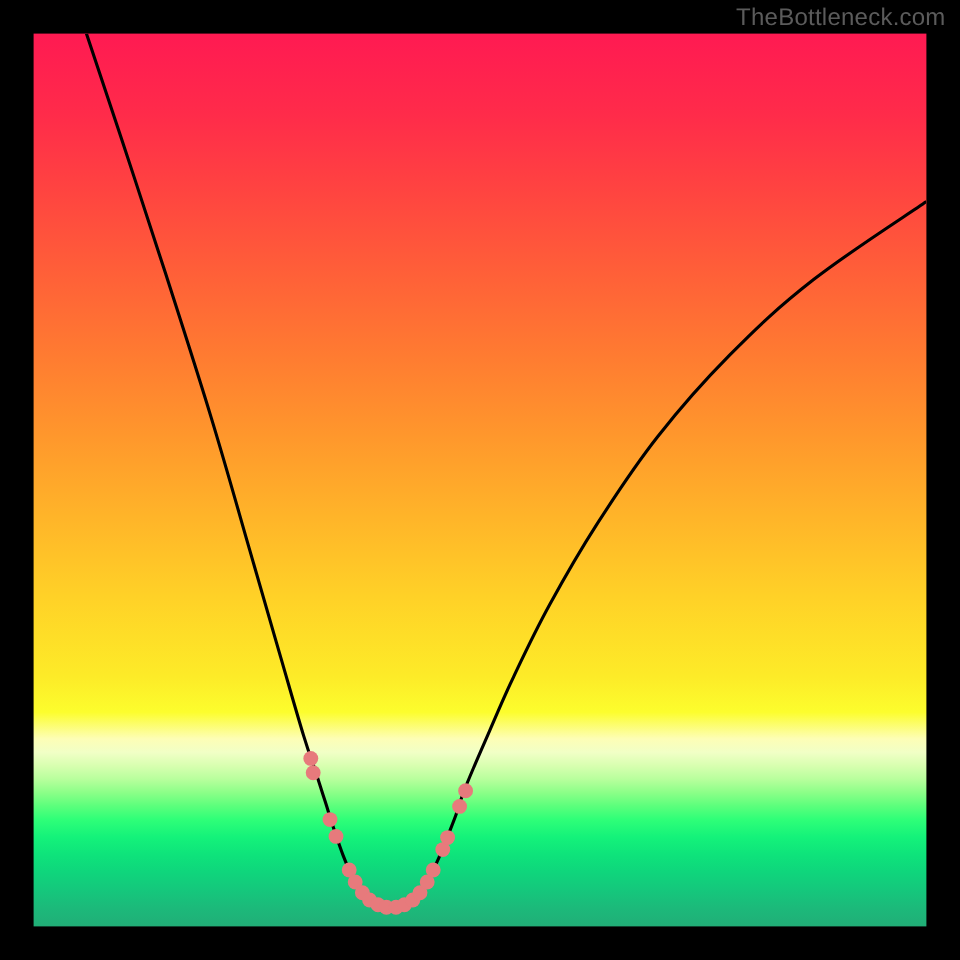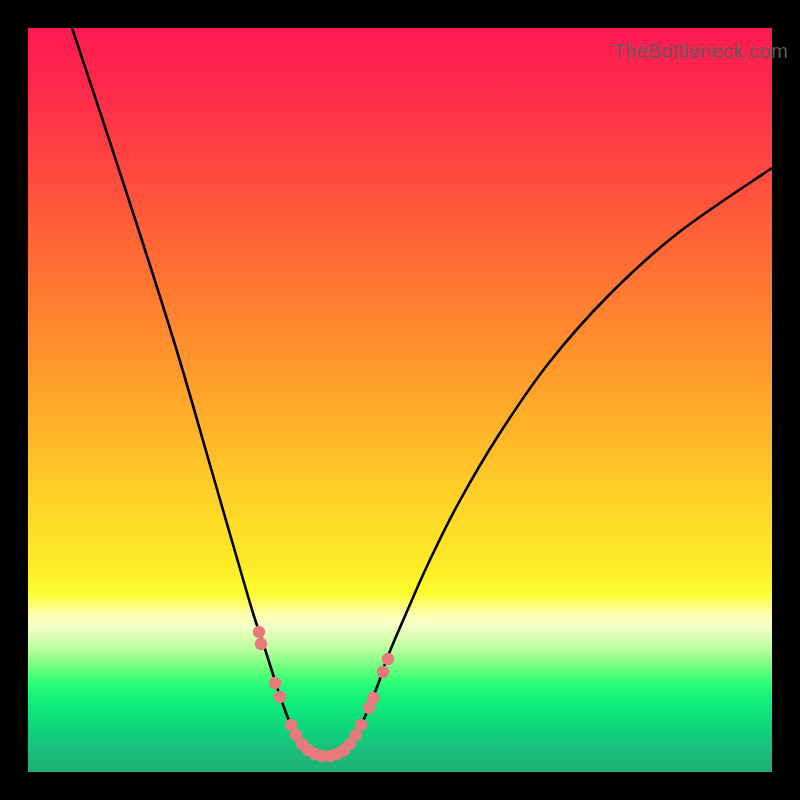--- a/index.html
+++ b/index.html
@@ -54,21 +54,20 @@
       );
   }
   .watermark {
     position: absolute;
     top: 4px;
     right: 12px;
     color: #5b5b5b;
     font-size: 20px;
     letter-spacing: 0.2px;
     font-weight: 500;
-    margin-top: 36px;
   }
   svg.curve {
     position: absolute;
     top: 0;
     left: 0;
   }
 </style>
 </head>
 <body>
 

